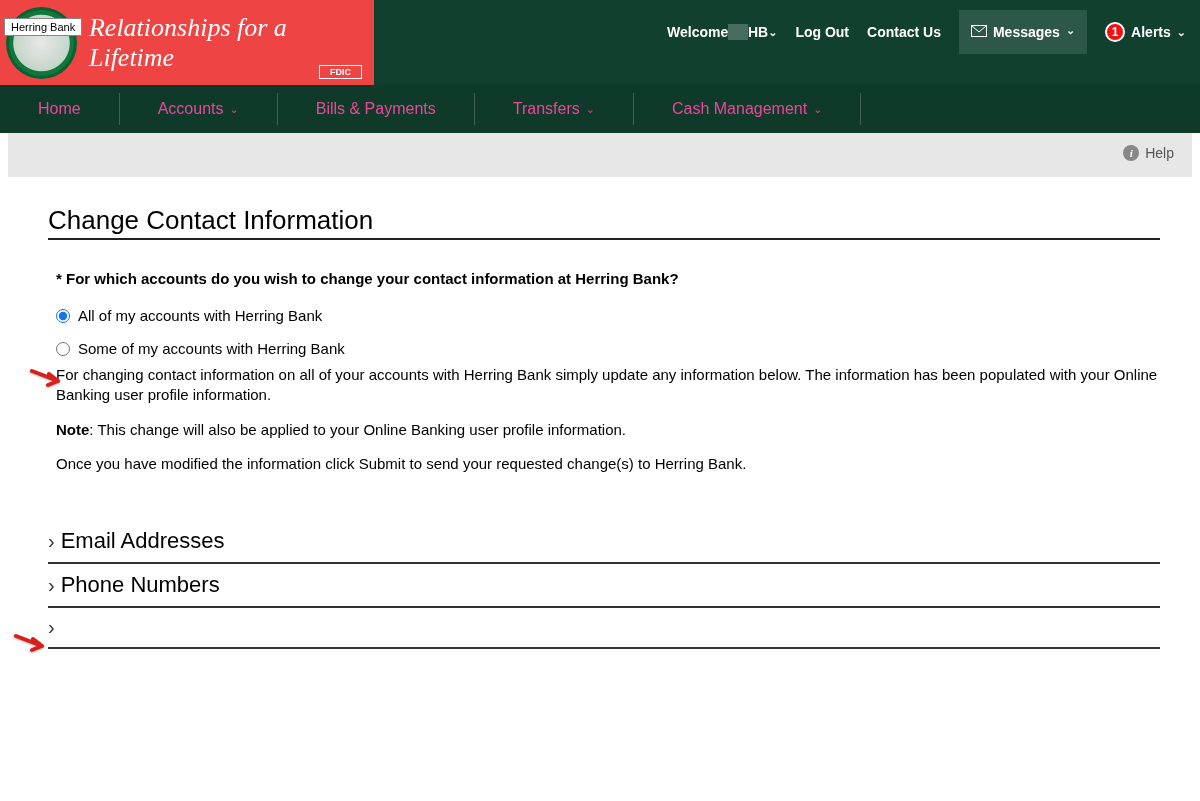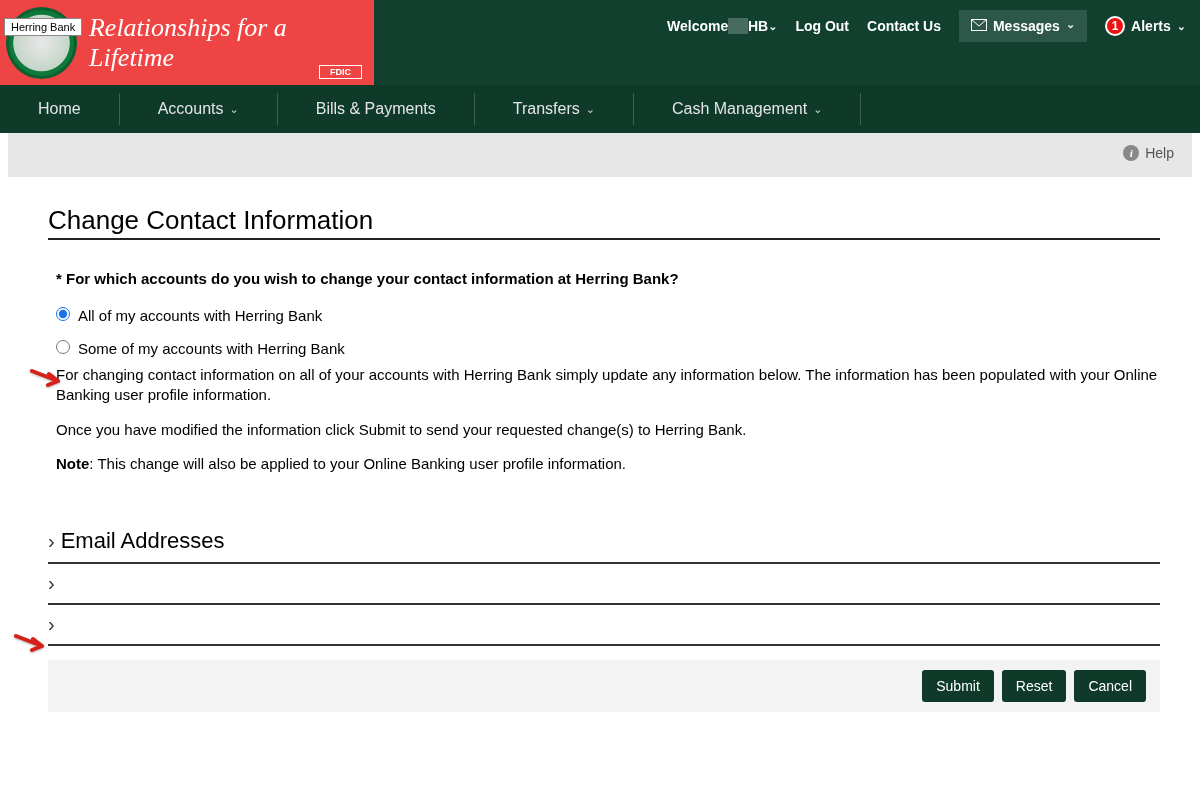--- a/index.html
+++ b/index.html
@@ -37,48 +37,48 @@
       font-family:'Brush Script MT',cursive; font-size:26px; color:#fff;
       margin-left:12px; font-style:italic;
     }
     .fdic{position:absolute;bottom:6px;right:12px;font-size:9px;color:#fff;font-weight:bold;border:1px solid #fff;padding:1px 10px;}
     .top-links {
       margin-left:auto; display:flex; align-items:center; gap:18px;
       padding:10px 14px 0 0; font-size:14px; font-weight:bold;
     }
     .top-link { cursor:pointer; display:flex; align-items:center; }
     .messages-btn {
-      background:rgba(255,255,255,0.12); padding:8px 12px; display:flex;
+      background:rgba(255,255,255,0.12); padding:14px 12px; display:flex;
       gap:6px; cursor:pointer; font-weight:bold;
     }
     .alerts-btn { display:flex; align-items:center; gap:6px; cursor:pointer; font-weight:bold;}
     .badge {
       background:#e11; color:#fff; border-radius:10px; min-width:20px; height:20px;
       display:inline-flex; align-items:center; justify-content:center; font-size:12px;
       border:2px solid #fff; font-weight:bold;
     }
     .chev { font-size:11px; opacity:0.9;}
     nav.mainnav {
       background:#0f3a2a; height:48px; display:flex;
     }
     nav.mainnav .item {
-      color:#e5e5e5; font-size:16px; padding:0 38px; display:flex;
+      color:#ec4899; font-size:16px; padding:0 38px; display:flex;
       align-items:center; gap:6px; cursor:pointer; position:relative;
     }
     nav.mainnav .sep { width:1px; background:rgba(255,255,255,0.2); margin:8px 0;}
     .page-head {
       background:#e7e7e7; padding:26px 40px 18px 48px; position:relative; margin:0 8px;
     }
     .help { position:absolute; right:18px; top:12px; color:#555; font-size:14px; display:flex; align-items:center; gap:6px; cursor:pointer;}
     .help-icon{width:16px;height:16px;border-radius:50%;background:#888;color:#fff;display:inline-flex;align-items:center;justify-content:center;font-size:11px;font-weight:bold;font-style:italic;font-family:Georgia,serif;}
     h1 { font-size:34px; font-weight:normal; color:#6a6a6a;}
     .content { padding:28px 40px 20px 48px; }
     h2.section-title { font-size:26px; font-weight:normal; border-bottom:2px solid #222; padding-bottom:2px;}
     .question { font-weight:bold; font-size:15px; margin:30px 0 20px 8px;}
-    .radio-row { display:flex; align-items:flex-start; gap:8px; margin:0 0 8px 8px; font-size:15px;}
+    .radio-row { display:flex; align-items:center; gap:8px; margin:0 0 8px 8px; font-size:15px;}
     .radio-row.gap { margin-top:16px;}
     .paras p { font-size:15px; margin:6px 0 14px 8px; line-height:1.35;}
     .note-label{font-weight:bold;}
     .acc-group{margin-top:46px;}
     .acc {
       border-bottom:2px solid #333; padding:8px 0; font-size:22px;
       display:flex; align-items:center; gap:6px; cursor:pointer;
     }
     .acc .chevron { font-size:20px; color:#333;}
     .btn-row { background:#f3f3f3; padding:10px 14px; margin-top:14px; display:flex; justify-content:flex-end; gap:8px;}
@@ -171,44 +171,40 @@
       <span>All of my accounts with Herring Bank</span>
     </label>
 
     <label class="radio-row gap">
       <input type="radio" name="scope" style="">
       <span>Some of my accounts with Herring Bank</span>
     </label>
 
     <div class="paras">
       <p>For changing contact information on all of your accounts with Herring Bank simply update any information below. The information has been populated with your Online Banking user profile information.</p>
-      <p>Once you have modified the information click Submit to send your requested change(s) to Herring Bank.</p>
       <p>
         <span class="note-label">Note</span><span>: This change will also be applied to your Online Banking user profile information.</span>
       </p>
+      <p>Once you have modified the information click Submit to send your requested change(s) to Herring Bank.</p>
     </div>
 
     <div class="acc-group">
       <div class="acc">
         <span class="chevron">›</span>
         <span>Email Addresses</span>
       </div>
       <div class="acc">
         <span class="chevron">›</span>
+        <span>Phone Numbers</span>
       </div>
       <div class="acc">
         <span class="chevron">›</span>
       </div>
     </div>
 
-    <div class="btn-row">
-      <button class="act">Submit</button>
-      <button class="act">Reset</button>
-      <button class="act">Cancel</button>
-    </div>
   </div>
 
   <div class="arrow" style="top:367px;left:30px;">
     <svg width="38" height="22" viewBox="0 0 38 22">
         <path d="M2 4 L28 14 M28 14 L19 7 M28 14 L18 18" stroke="#d8201b" stroke-width="4" fill="none" stroke-linecap="round"></path>
       </svg>
   </div>
   <div class="arrow" style="top:632px;left:14px;">
     <svg width="38" height="22" viewBox="0 0 38 22">
         <path d="M2 4 L28 14 M28 14 L19 7 M28 14 L18 18" stroke="#d8201b" stroke-width="4" fill="none" stroke-linecap="round"></path>

